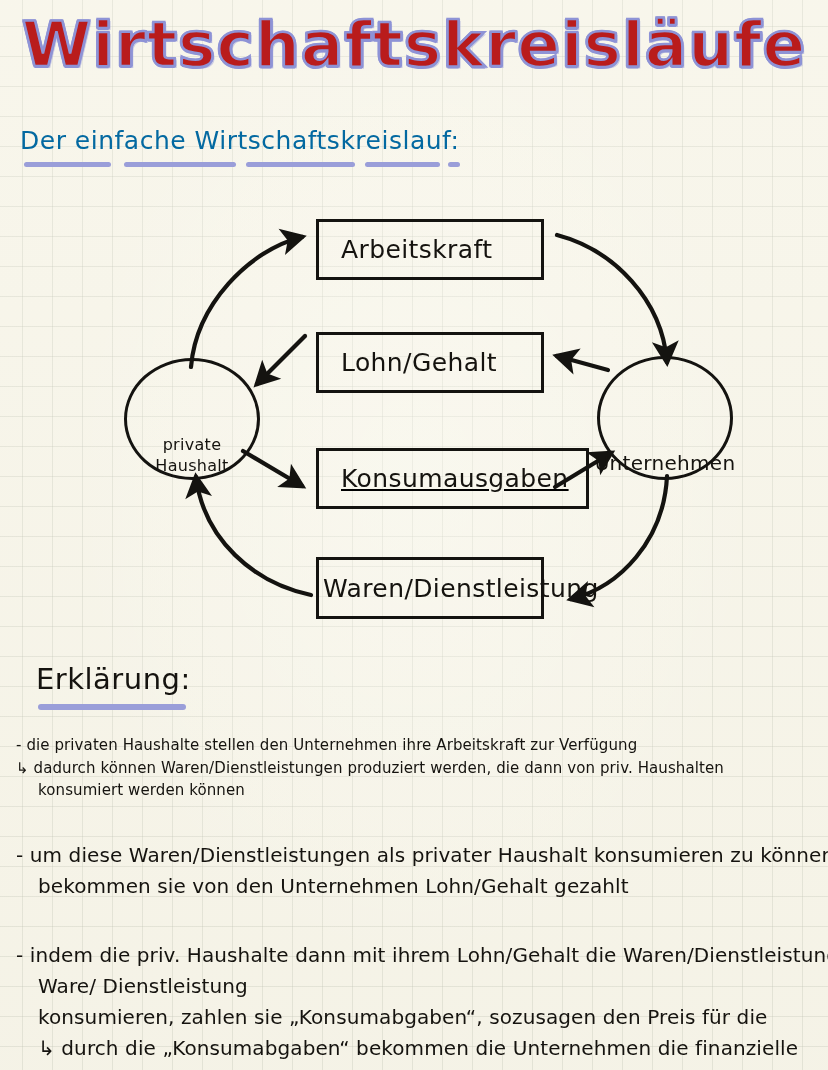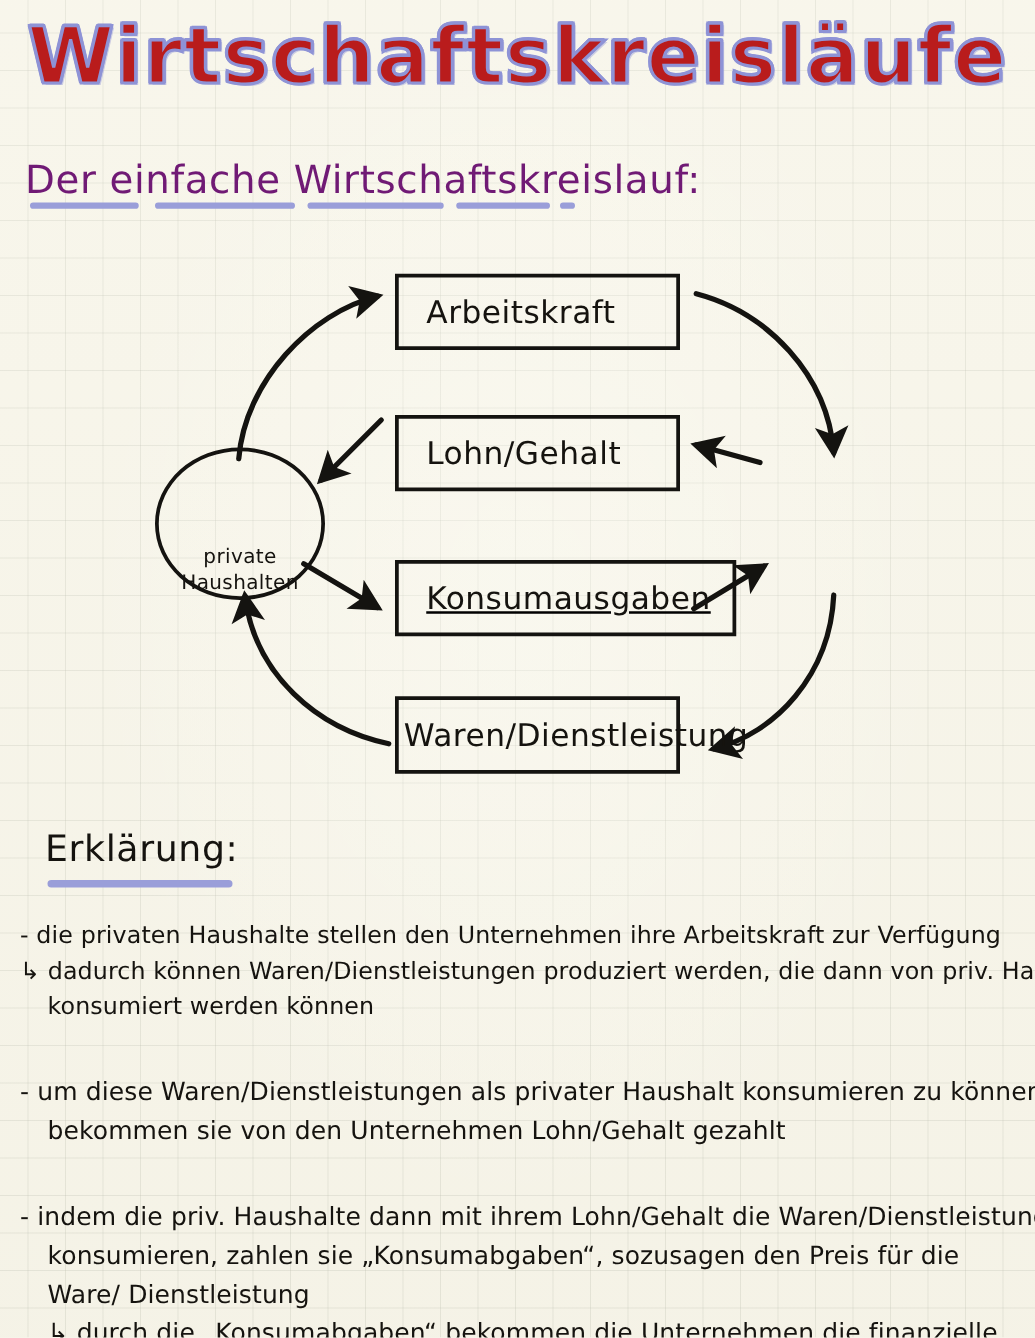--- a/index.html
+++ b/index.html
@@ -55,22 +55,22 @@
     white-space: nowrap;
   }
 
   
   #subtitle-wrap {
     position: absolute;
     left: 20px;
     top: 126px;
   }
   #subtitle {
-    font-size: 31px;
-    color: #701a75;
+    font-size: 25px;
+    color: #0369a1;
     font-family: "DejaVu Sans", sans-serif;
     letter-spacing: 0.5px;
     white-space: nowrap;
     position: relative;
     z-index: 2;
   }
   .ul-seg {
     position: absolute;
     height: 5px;
     background: #9a9ed9;
@@ -152,21 +152,21 @@
     left: 16px;
     top: 734px;
     width: 800px;
   }
   .para { margin-bottom: 12px; }
   .line {
     color: #15130f;
     white-space: nowrap;
     font-family: "DejaVu Sans", sans-serif;
   }
-  .l-main   { font-size: 19px; line-height: 1.5; letter-spacing: 0.1px; }
+  .l-main   { font-size: 15px; line-height: 1.5; letter-spacing: 0.1px; }
   .l-big    { font-size: 20px;   line-height: 1.55; letter-spacing: 0.1px; }
   .indent1  { padding-left: 22px; }
   .gap-lg { height: 26px; }
 </style>
 </head>
 <body>
 
 <div id="sheet"></div>
 <div id="vignette"></div>
 
@@ -217,23 +217,26 @@
 
   <div class="node-box" style="left:302px; top:253px; width:273px; height:61px;text-decoration:underline;">
     <span>Konsumausgaben</span>
   </div>
 
   <div class="node-box" style="left:302px; top:362px; width:228px; height:62px; padding-left:4px;">
     <span>Waren/Dienstleistung</span>
   </div>
 
   <div class="node-circle" style="left:110px; top:163px; width:136px; height:122px;">
-    <span><span>private</span><br><span>Haushalten</span></span>
-  </div>
-
+    <span><span>private</span><br><span>Haushalt</span></span>
+  </div>
+
+  <div class="node-circle big" style="left:583px; top:161px; width:136px; height:124px;">
+    <span>Unternehmen</span>
+  </div>
 
 </div>
 
 <div id="erk-wrap">
   <div id="erk-head">Erklärung:</div>
   <div id="erk-ul"></div>
 </div>
 
 <div id="body-text">
 
@@ -247,18 +250,18 @@
 
   <div class="para">
     <div class="line l-big">- um diese Waren/Dienstleistungen als privater Haushalt konsumieren zu können</div>
     <div class="line l-big indent1">bekommen sie von den Unternehmen Lohn/Gehalt gezahlt</div>
   </div>
 
   <div class="gap-lg"></div>
 
   <div class="para">
     <div class="line l-big">- indem die priv. Haushalte dann mit ihrem Lohn/Gehalt die Waren/Dienstleistungen</div>
+    <div class="line l-big indent1">Ware/ Dienstleistung</div>
     <div class="line l-big indent1">konsumieren, zahlen  sie  „Konsumabgaben“, sozusagen den Preis für die</div>
-    <div class="line l-big indent1">Ware/ Dienstleistung</div>
     <div class="line l-big indent1">↳ durch die „Konsumabgaben“ bekommen die  Unternehmen die finanzielle</div>
   </div>
 
 </div>
 
 </body></html>

